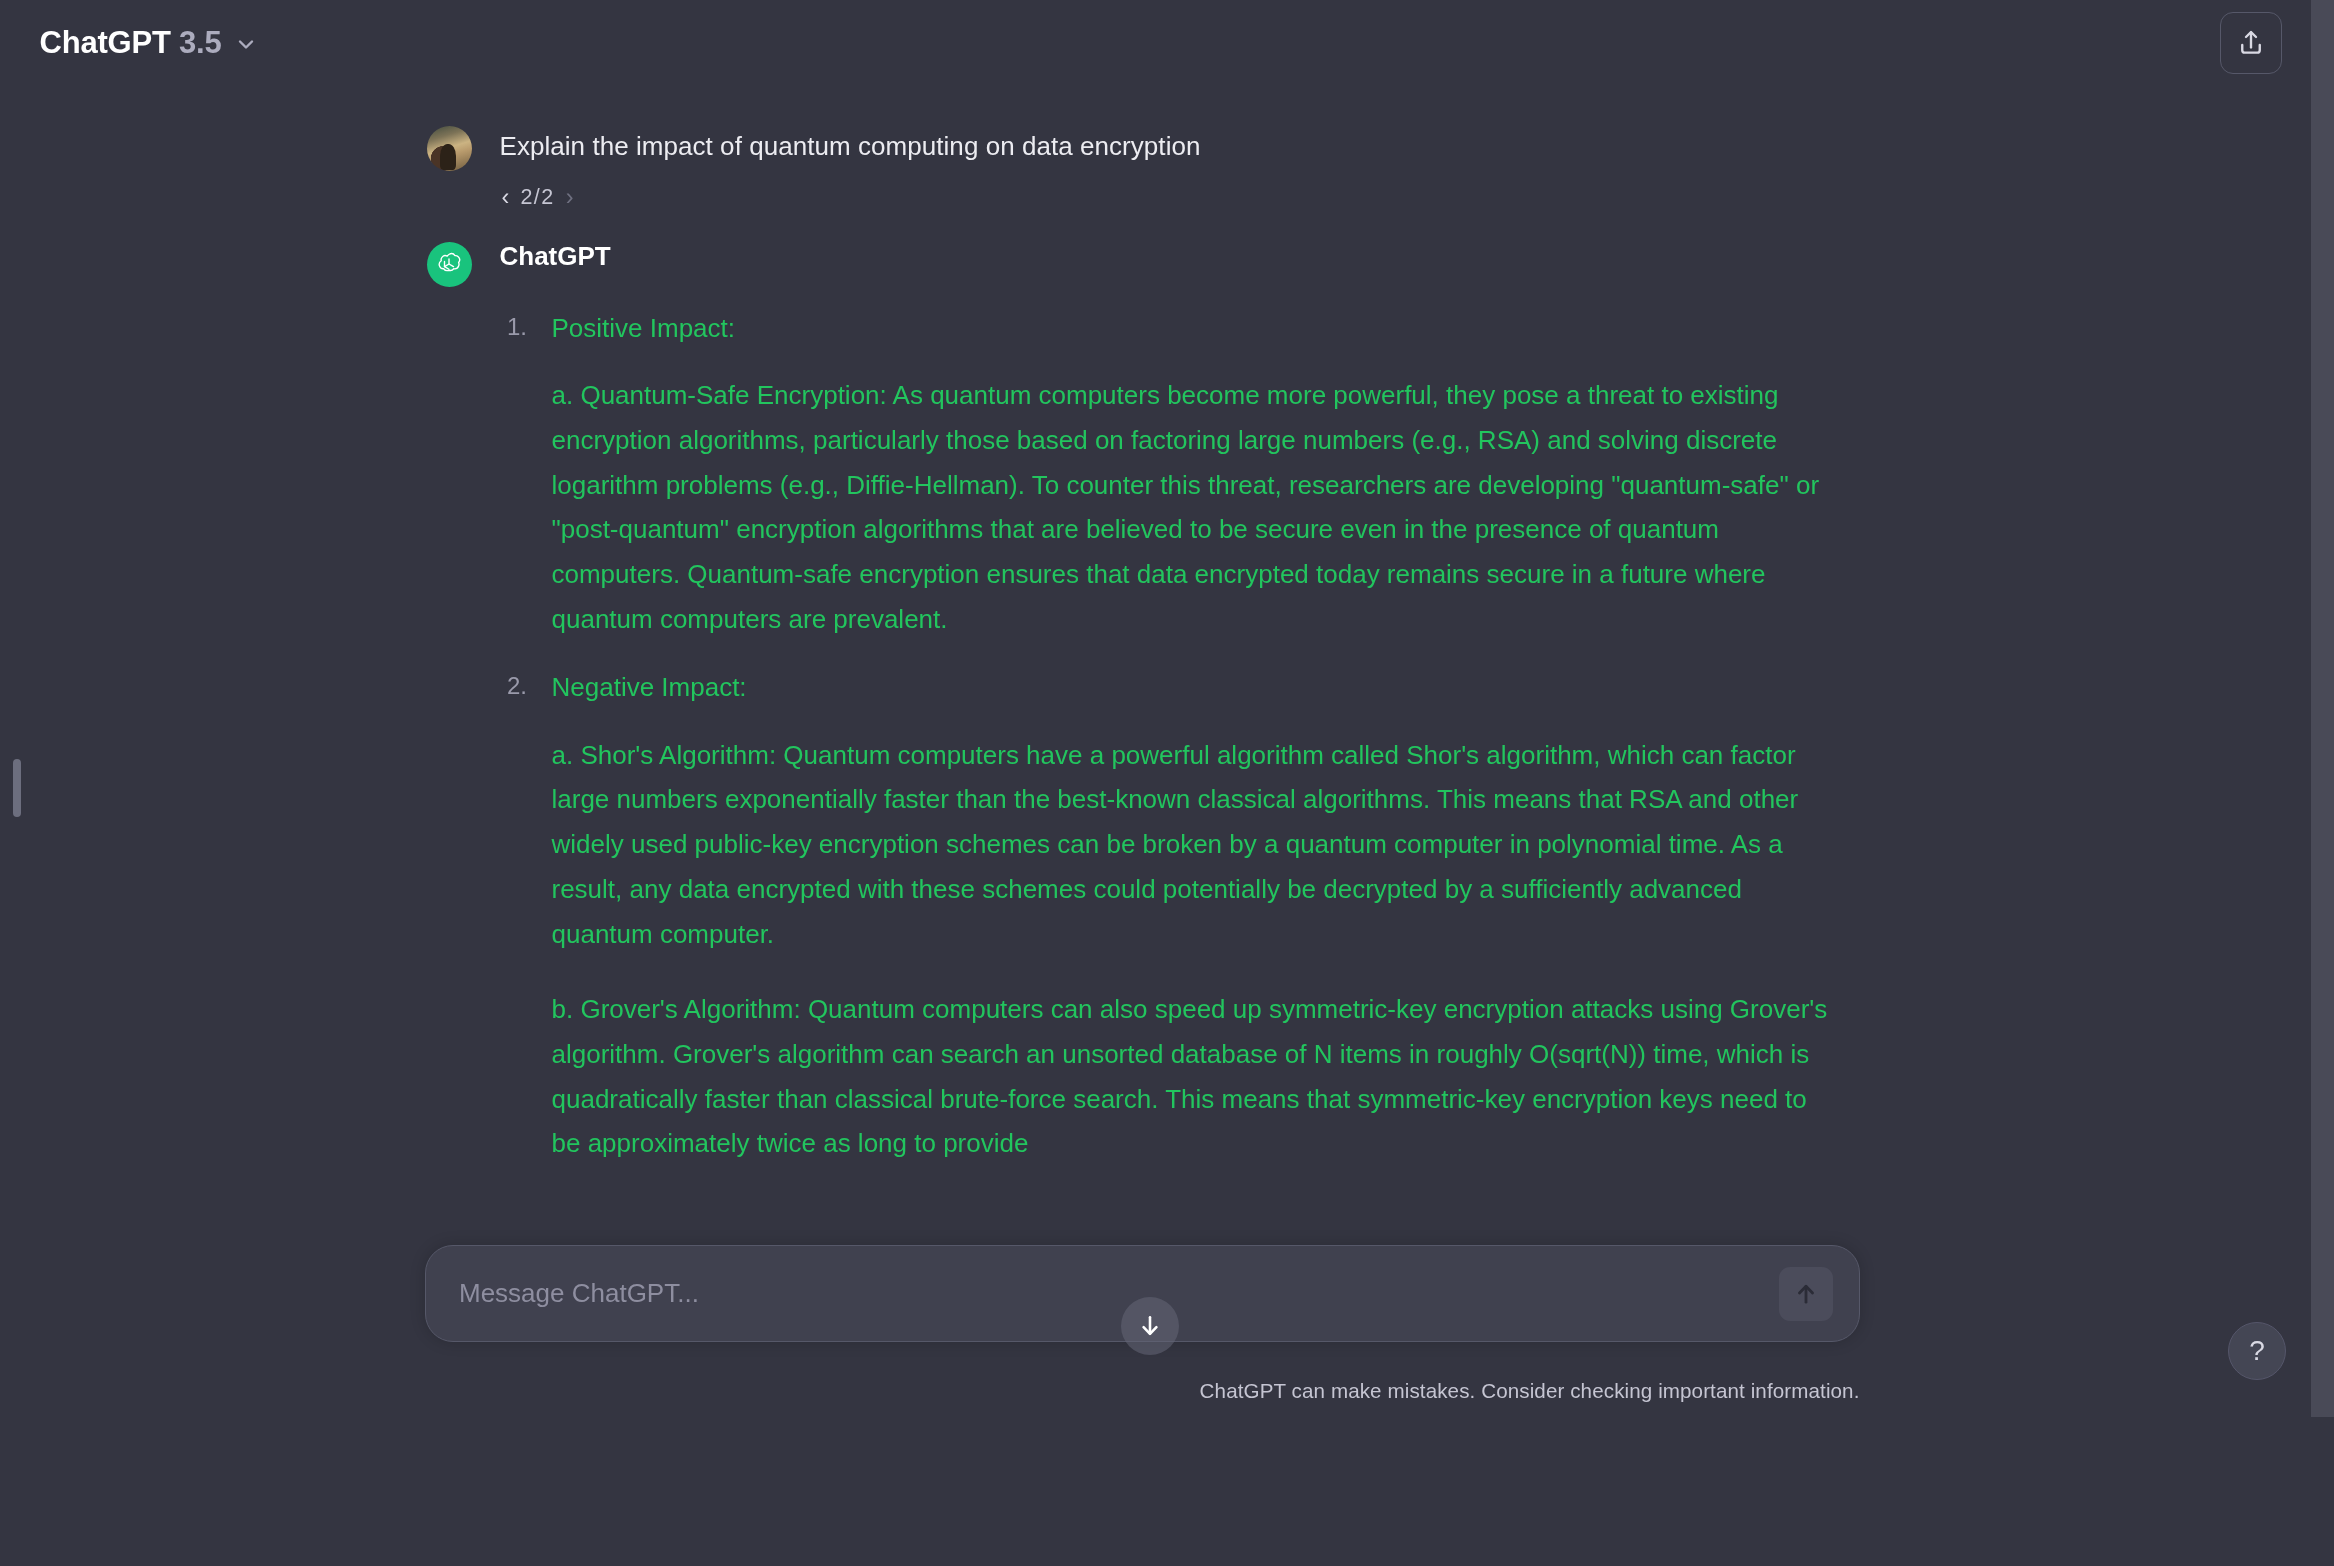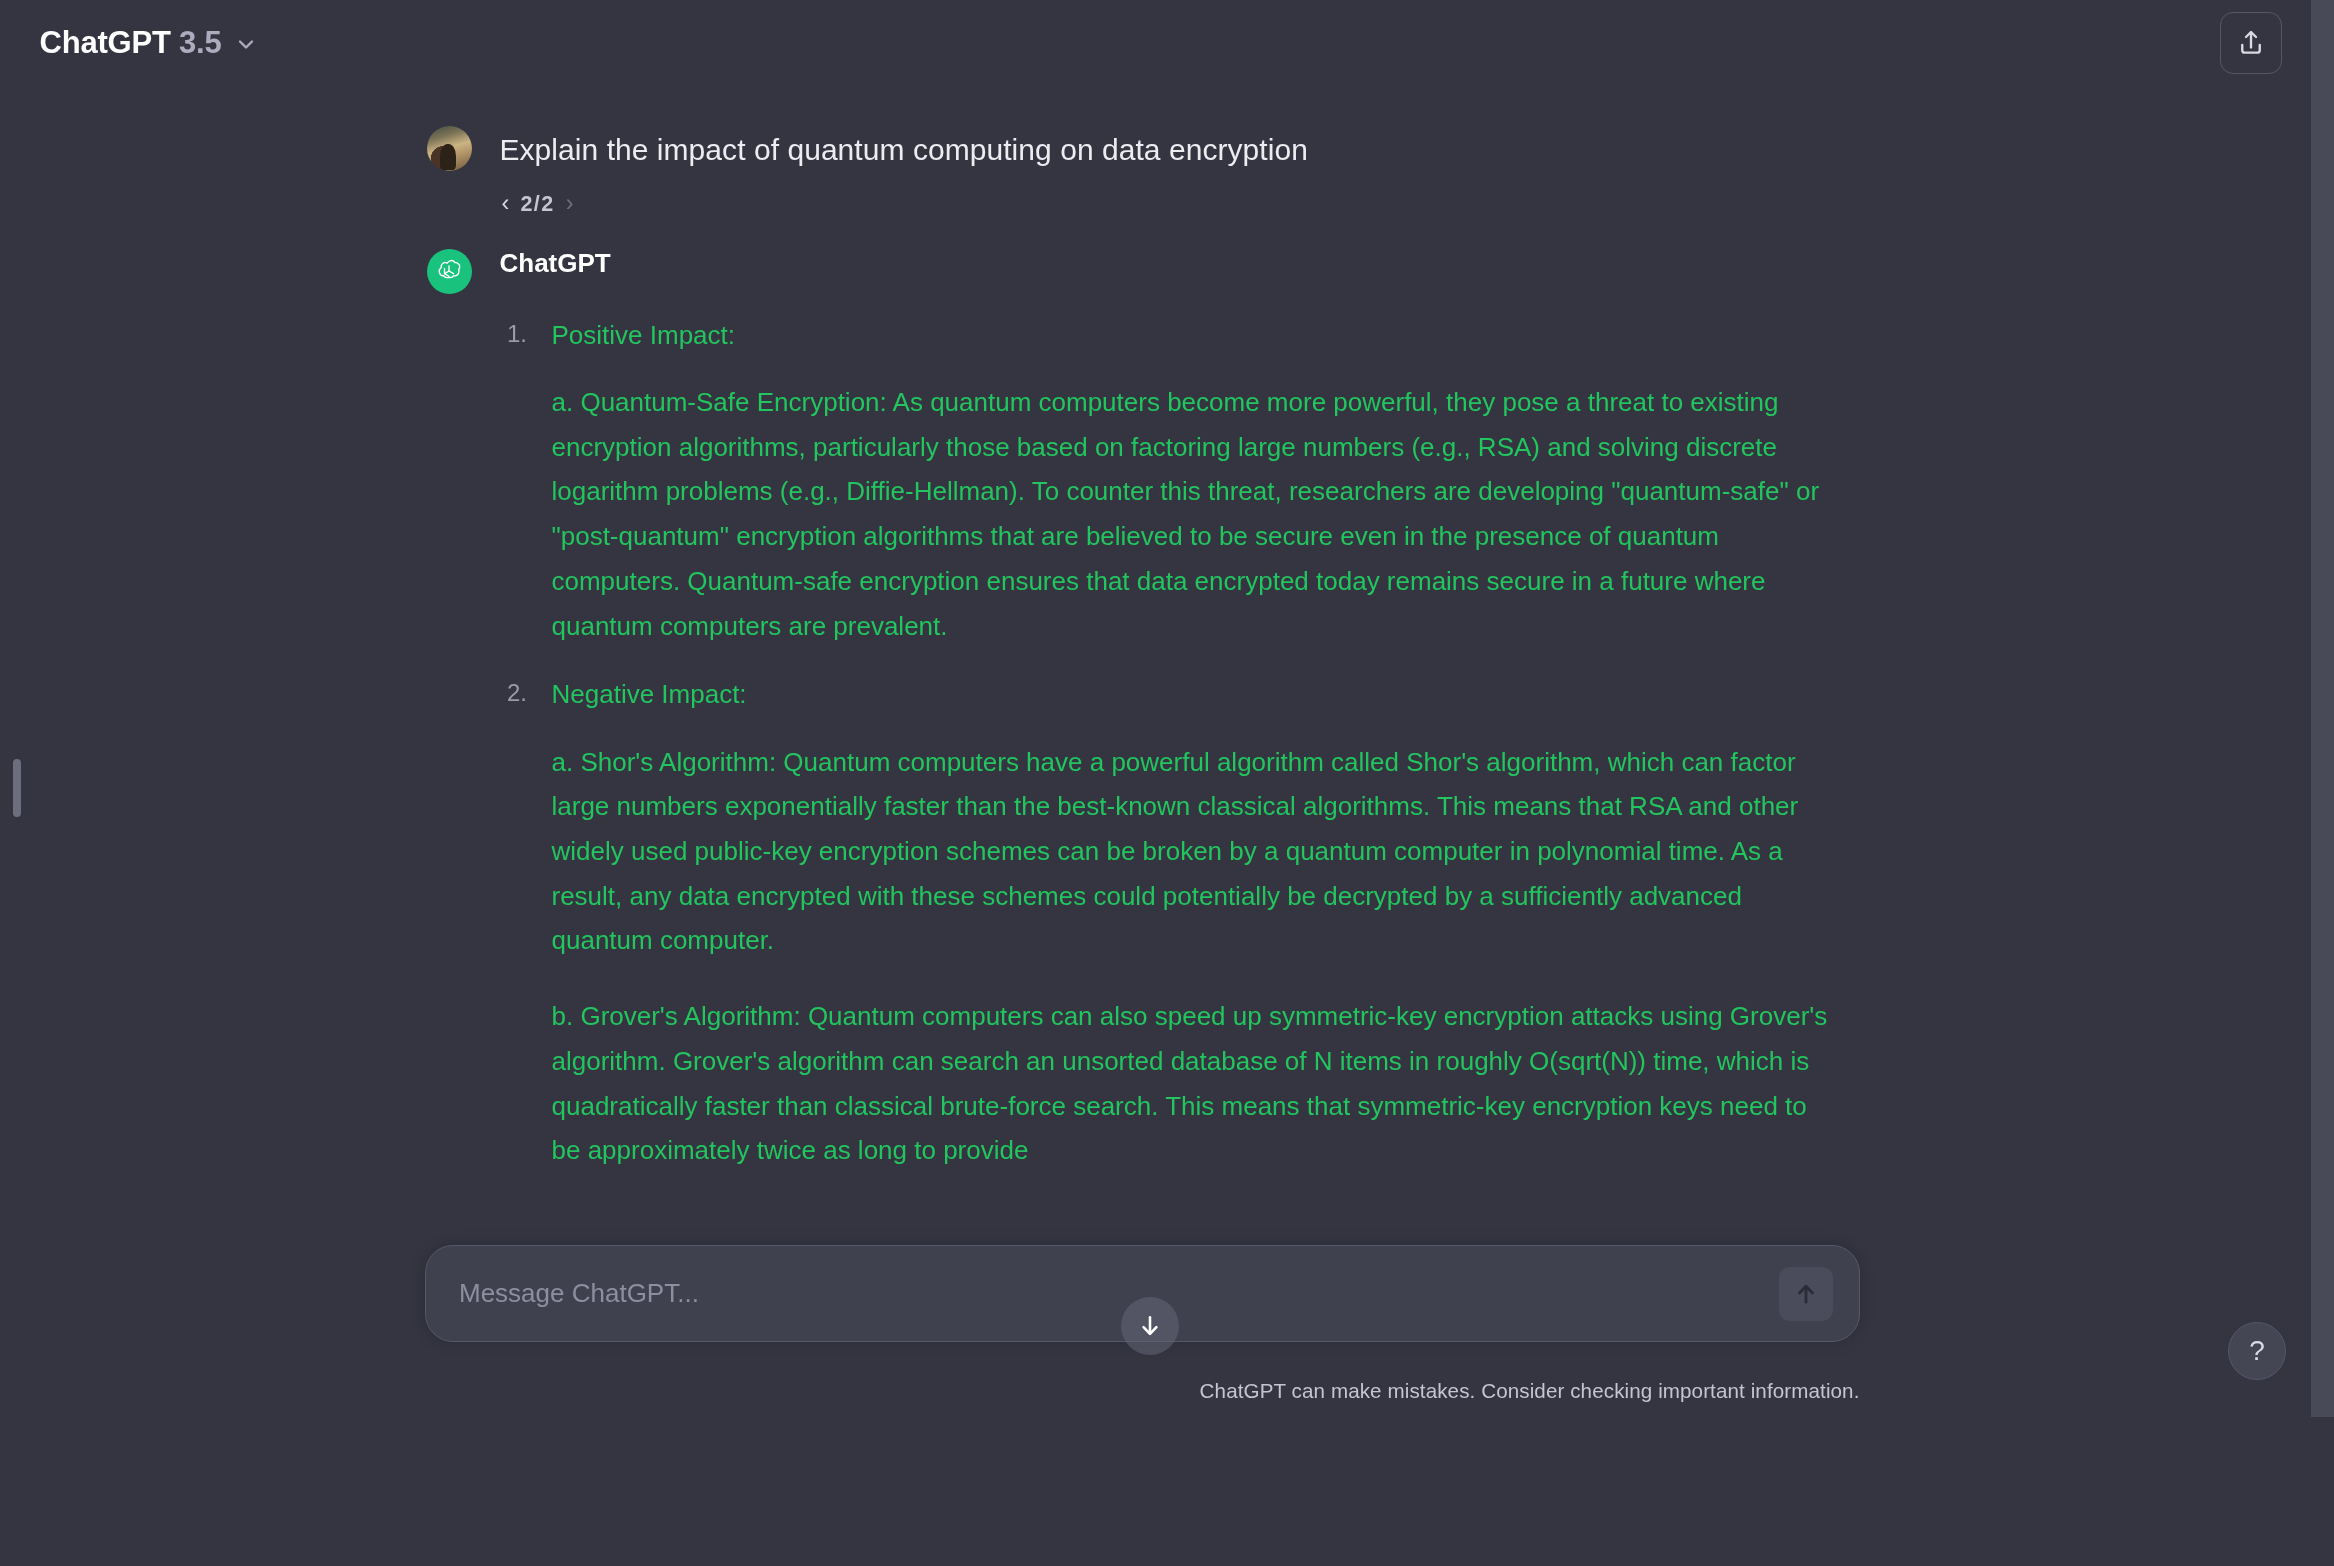--- a/index.html
+++ b/index.html
@@ -184,21 +184,21 @@
 
   .author {
     font-size: 26px;
     font-weight: 700;
     color: #ffffff;
     line-height: 1.2;
     margin-bottom: 11.2px;
   }
 
   .msg-text {
-    font-size: 30px;
+    font-size: 26px;
     line-height: 1.72;
     color: #d1d5db;
     letter-spacing: 0.05px;
   }
   .msg-text.user-text { color: #ececf1; }
 
   
   .pager {
     display: flex;
     align-items: center;
@@ -209,21 +209,21 @@
     user-select: none;
   }
   .pager-arrow {
     font-size: 23.4px;
     line-height: 1;
     cursor: pointer;
     padding: 1.9px 1.9px;
   }
   .pager-arrow.prev { color: #d9d9e3; }
   .pager-arrow.next { color: #6f7080; }
-  .pager-count { letter-spacing: 1.4px; font-weight: bold; }
+  .pager-count { letter-spacing: 1.4px; }
 
   
   ol.answer-list {
     list-style: none;
     counter-reset: item;
     margin-top: 34px;
   }
   ol.answer-list > li {
     counter-increment: item;
     position: relative;

